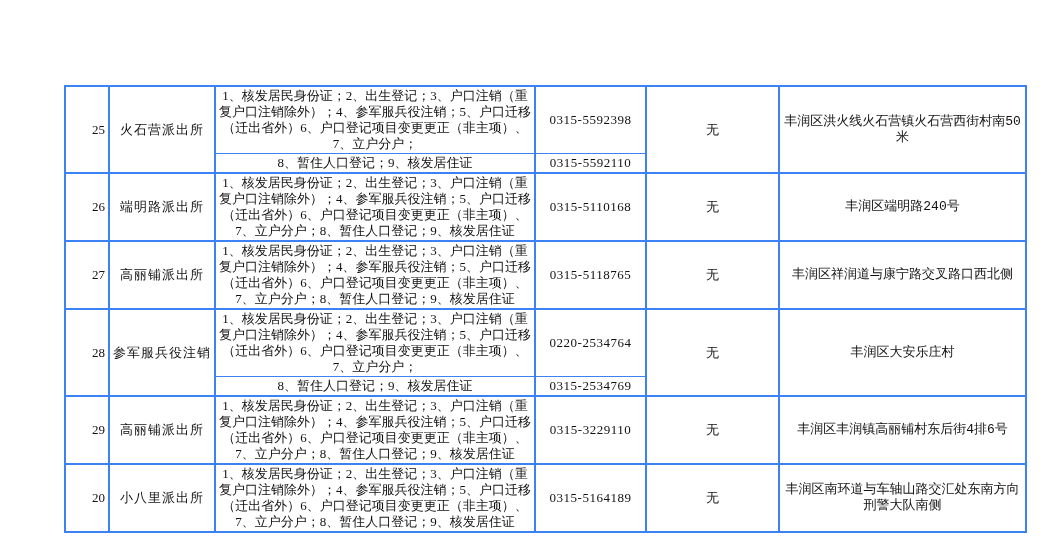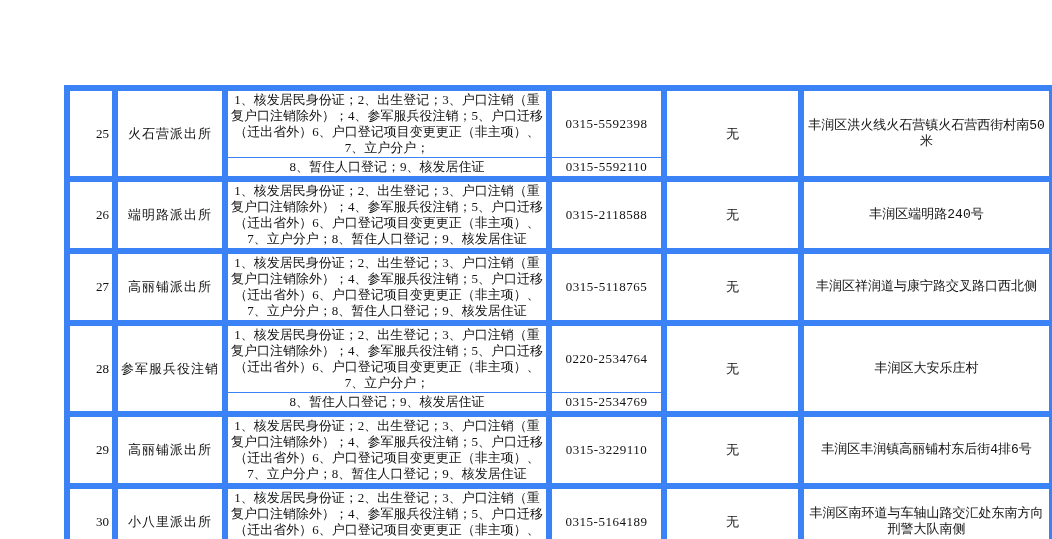--- a/index.html
+++ b/index.html
@@ -12,21 +12,21 @@
     color:#111111;
   }
   table.station-table{
     position:absolute;
     left:64px;top:85px;
     border-collapse:collapse;
     table-layout:fixed;
     width:913px;
   }
   .station-table td{
-    border:6px solid #3b82f6;
+    border:2px solid #3b82f6;
     text-align:center;
     vertical-align:middle;
     font-size:13px;
     line-height:16px;
     padding:1px 3px;
     overflow:hidden;
     word-break:break-all;
   }
   td.c-no{width:36px;text-align:right;}
   td.c-name{width:98px;letter-spacing:1px;font-family:Liberation Serif, serif;}
@@ -63,21 +63,21 @@
       </tr>
       <tr class="h-sub">
         <td class="c-svc thin-t">8、暂住人口登记；9、核发居住证</td>
         <td class="c-phone thin-t">0315-5592110</td>
       </tr>
 
       <tr class="h-r26">
         <td class="c-no">26</td>
         <td class="c-name">端明路派出所</td>
         <td class="c-svc">1、核发居民身份证；2、出生登记；3、户口注销（重复户口注销除外）；4、参军服兵役注销；5、户口迁移（迁出省外）6、户口登记项目变更更正（非主项）、7、立户分户；8、暂住人口登记；9、核发居住证</td>
-        <td class="c-phone">0315-2118588</td>
+        <td class="c-phone">0315-5110168</td>
         <td class="c-na">无</td>
         <td class="c-addr">丰润区端明路240号</td>
       </tr>
 
       <tr class="h-r27">
         <td class="c-no">27</td>
         <td class="c-name">高丽铺派出所</td>
         <td class="c-svc">1、核发居民身份证；2、出生登记；3、户口注销（重复户口注销除外）；4、参军服兵役注销；5、户口迁移（迁出省外）6、户口登记项目变更更正（非主项）、7、立户分户；8、暂住人口登记；9、核发居住证</td>
         <td class="c-phone">0315-5118765</td>
         <td class="c-na">无</td>
@@ -100,21 +100,21 @@
       <tr class="h-r29">
         <td class="c-no">29</td>
         <td class="c-name">高丽铺派出所</td>
         <td class="c-svc">1、核发居民身份证；2、出生登记；3、户口注销（重复户口注销除外）；4、参军服兵役注销；5、户口迁移（迁出省外）6、户口登记项目变更更正（非主项）、7、立户分户；8、暂住人口登记；9、核发居住证</td>
         <td class="c-phone">0315-3229110</td>
         <td class="c-na">无</td>
         <td class="c-addr">丰润区丰润镇高丽铺村东后街4排6号</td>
       </tr>
 
       <tr class="h-r30">
-        <td class="c-no">30</td>
+        <td class="c-no">20</td>
         <td class="c-name">小八里派出所</td>
         <td class="c-svc">1、核发居民身份证；2、出生登记；3、户口注销（重复户口注销除外）；4、参军服兵役注销；5、户口迁移（迁出省外）6、户口登记项目变更更正（非主项）、7、立户分户；8、暂住人口登记；9、核发居住证</td>
         <td class="c-phone">0315-5164189</td>
         <td class="c-na">无</td>
         <td class="c-addr">丰润区南环道与车轴山路交汇处东南方向刑警大队南侧</td>
       </tr>
     </tbody>
   </table>
 </div>
 

